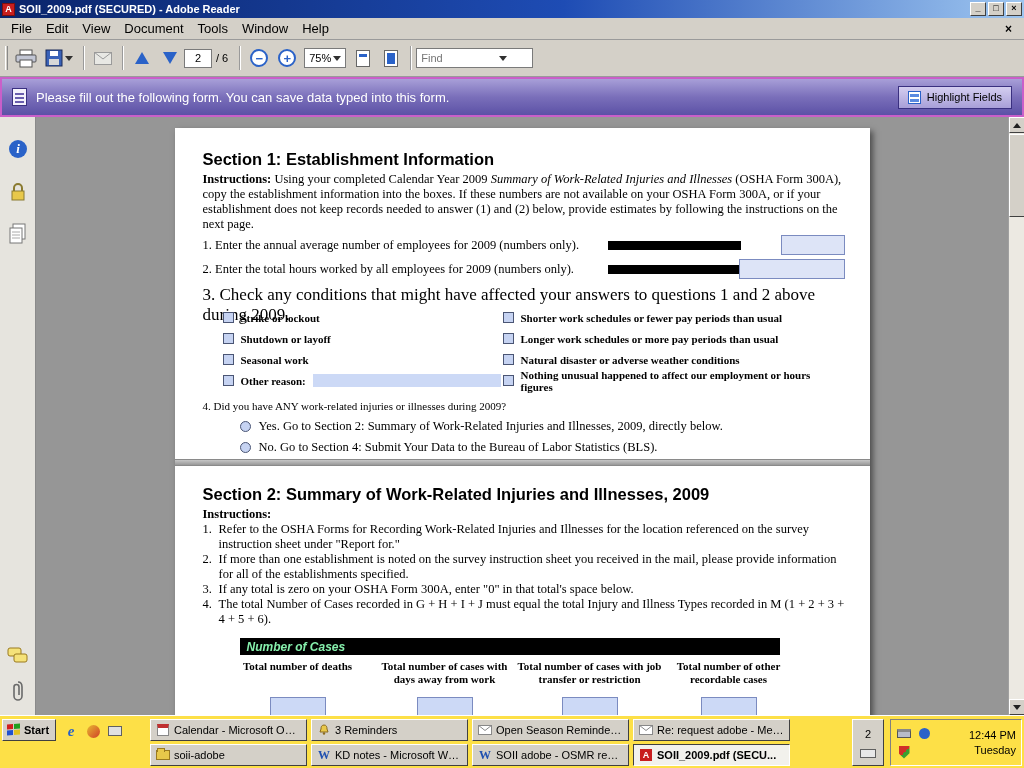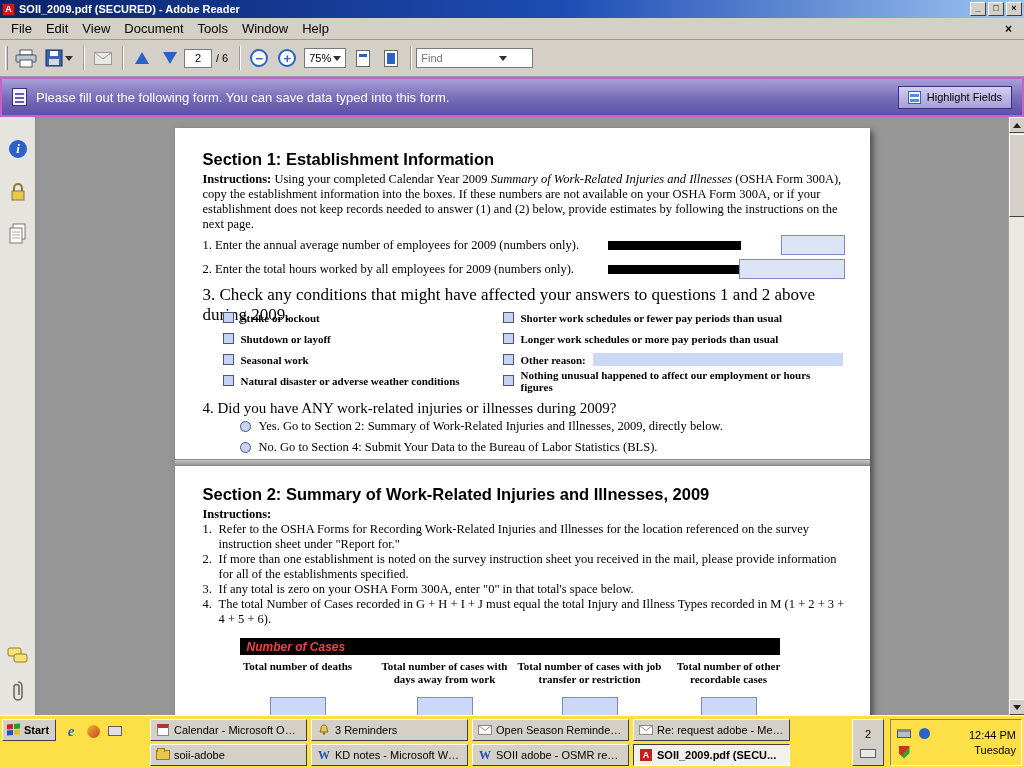--- a/index.html
+++ b/index.html
@@ -85,32 +85,32 @@
   .qrow { position:relative; height:20px; display:flex; align-items:center; font-size:12.5px; }
   .qrow.r1 { margin-top:3px; } .qrow.r2 { margin-top:4px; }
   .redact { position:absolute; left:405px; top:6px; width:133px; height:9px; background:#000; }
   .qinput { position:absolute; top:0; height:20px; background:#dde4f7; border:1px solid #7b8bc0; }
   .q1i { right:0; width:64px; } .q2i { right:0; width:106px; }
   .qline { margin-top:6px; font-size:17px; height:16px; }
   .cbgrid { margin-top:6px; display:grid; grid-template-columns:280px 1fr; grid-auto-rows:21px; padding-left:20px; }
   .cbrow { display:flex; align-items:center; gap:7px; font:bold 11px "Liberation Serif",serif; }
   .cb { width:11px; height:11px; background:#c6d3f2; border:1px solid #4a5574; flex:0 0 11px; }
   .other-input { flex:1; height:13px; background:#ccd9f6; border:none; margin-right:2px; }
-  .q4 { margin-top:9px; font-size:15px; height:16px; }
+  .q4 { margin-top:9px; font-size:11px; height:16px; }
   .radiorow { display:flex; align-items:center; gap:8px; height:21px; padding-left:37px; font-size:12.5px; }
   .radiorow:first-of-type { margin-top:5px; }
   .radio { width:11px; height:11px; border-radius:50%; background:#c6d3f2; border:1px solid #4a5574; flex:0 0 11px; }
   .divider { margin:1px -25px 0 -28px; height:7px; background:linear-gradient(#c6c6c6,#989898);
     border-top:1px solid #8a8a8a; border-bottom:1px solid #8a8a8a; }
   .s2-title { margin-top:19px; }
   .instr2-label { margin-top:2px; font:bold 12.5px "Liberation Serif",serif; height:15px; }
   .n-item { display:flex; font-size:12.5px; line-height:15px; }
   .n-num { flex:0 0 16px; }
   .n-text { flex:1; }
-  .noc-bar { margin:11px 0 0 37px; width:540px; height:17px; background:#000; color:#ef4444;
+  .noc-bar { margin:11px 0 0 37px; width:540px; height:17px; background:#000; color:#86efac;
     font:bold italic 12px "Liberation Sans",sans-serif; display:flex; align-items:center; padding-left:7px; }
   .noc-cols { position:relative; height:37px; margin-top:5px; font:bold 11px "Liberation Serif",serif;
     line-height:12.5px; text-align:center; }
   .noc-c { position:absolute; top:0; width:150px; }
   .c1{left:20px} .c2{left:167px} .c3{left:312px} .c4{left:451px}
   .noc-inputs { position:relative; height:30px; }
   .noc-in { position:absolute; top:0; width:56px; height:20px; background:#ccd9f6; border:1px solid #7b8bc0; }
   .i1{left:67px} .i2{left:214px} .i3{left:359px} .i4{left:498px}
 
   
@@ -313,26 +313,26 @@
           <div class="cbrow">
             <span class="cb"></span>
             <span>Longer work schedules or more pay periods than usual</span>
           </div>
           <div class="cbrow">
             <span class="cb"></span>
             <span>Seasonal work</span>
           </div>
           <div class="cbrow">
             <span class="cb"></span>
+            <span>Natural disaster or adverse weather conditions</span>
+          </div>
+          <div class="cbrow">
+            <span class="cb"></span>
             <span>Other reason:</span>
             <input class="other-input" style="">
-          </div>
-          <div class="cbrow">
-            <span class="cb"></span>
-            <span>Natural disaster or adverse weather conditions</span>
           </div>
           <div class="cbrow">
             <span class="cb"></span>
             <span>Nothing unusual happened to affect our employment or hours figures</span>
           </div>
         </div>
 
         <div class="q4">4.  Did you have ANY work-related injuries or illnesses during 2009?</div>
         <div class="radiorow">
           <span class="radio"></span>

